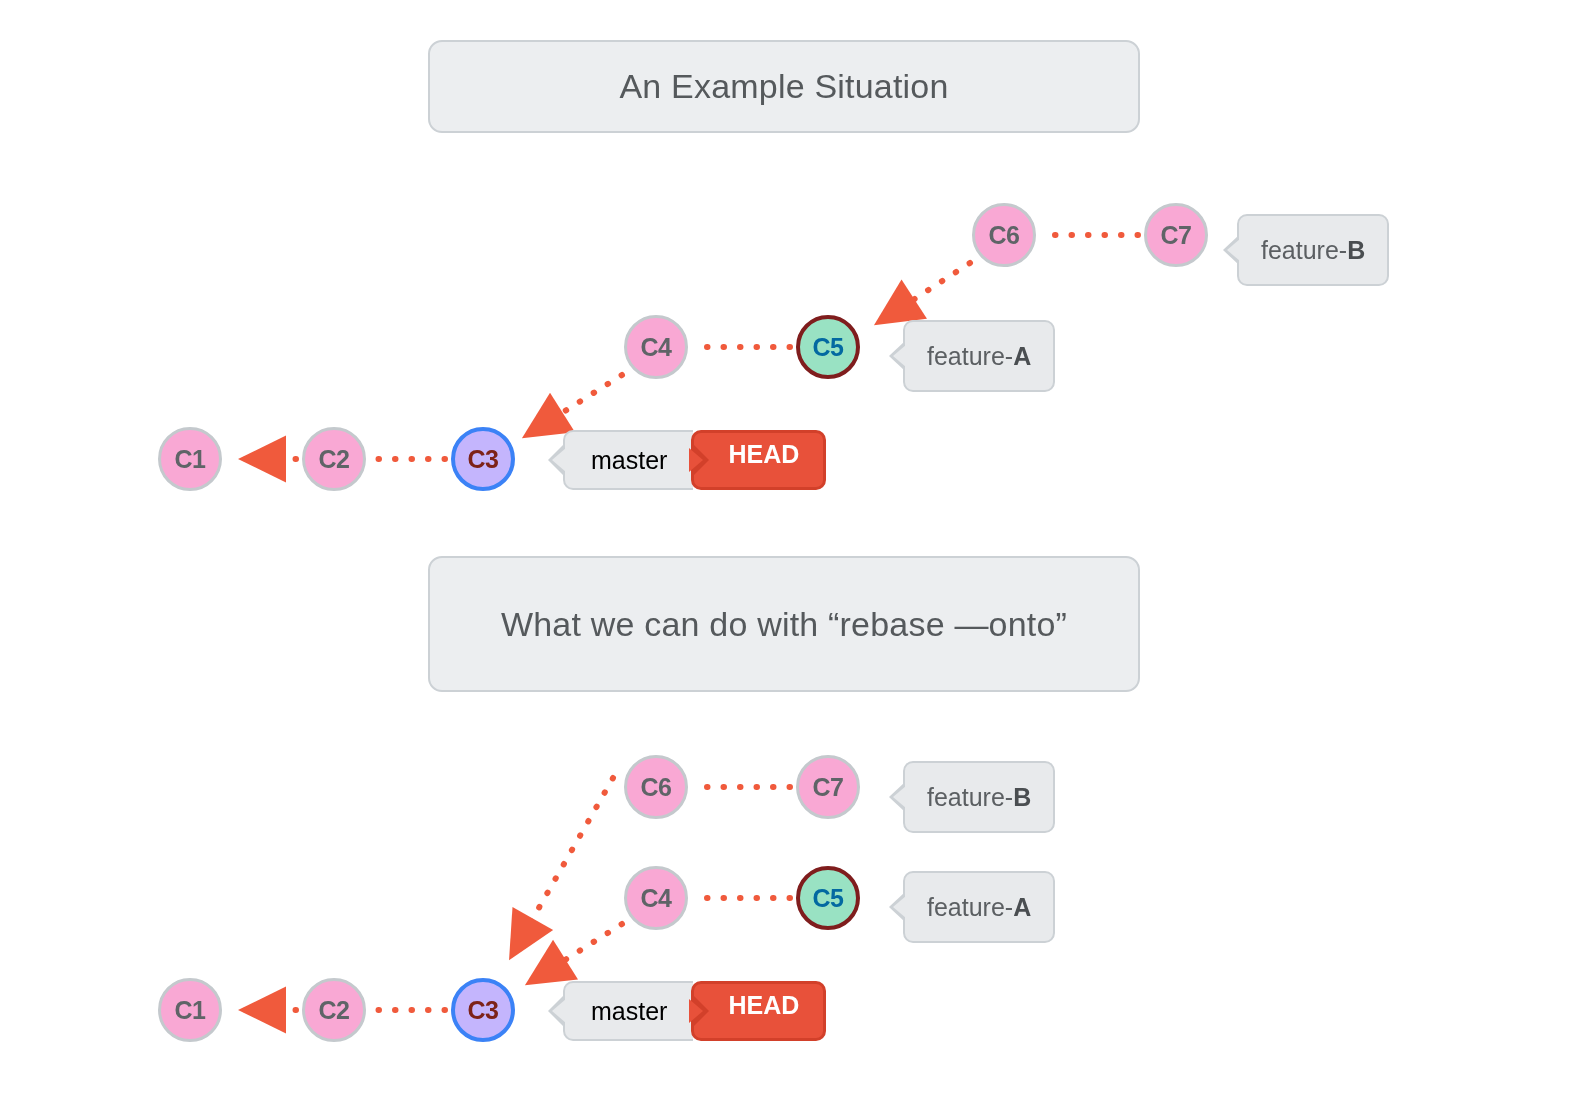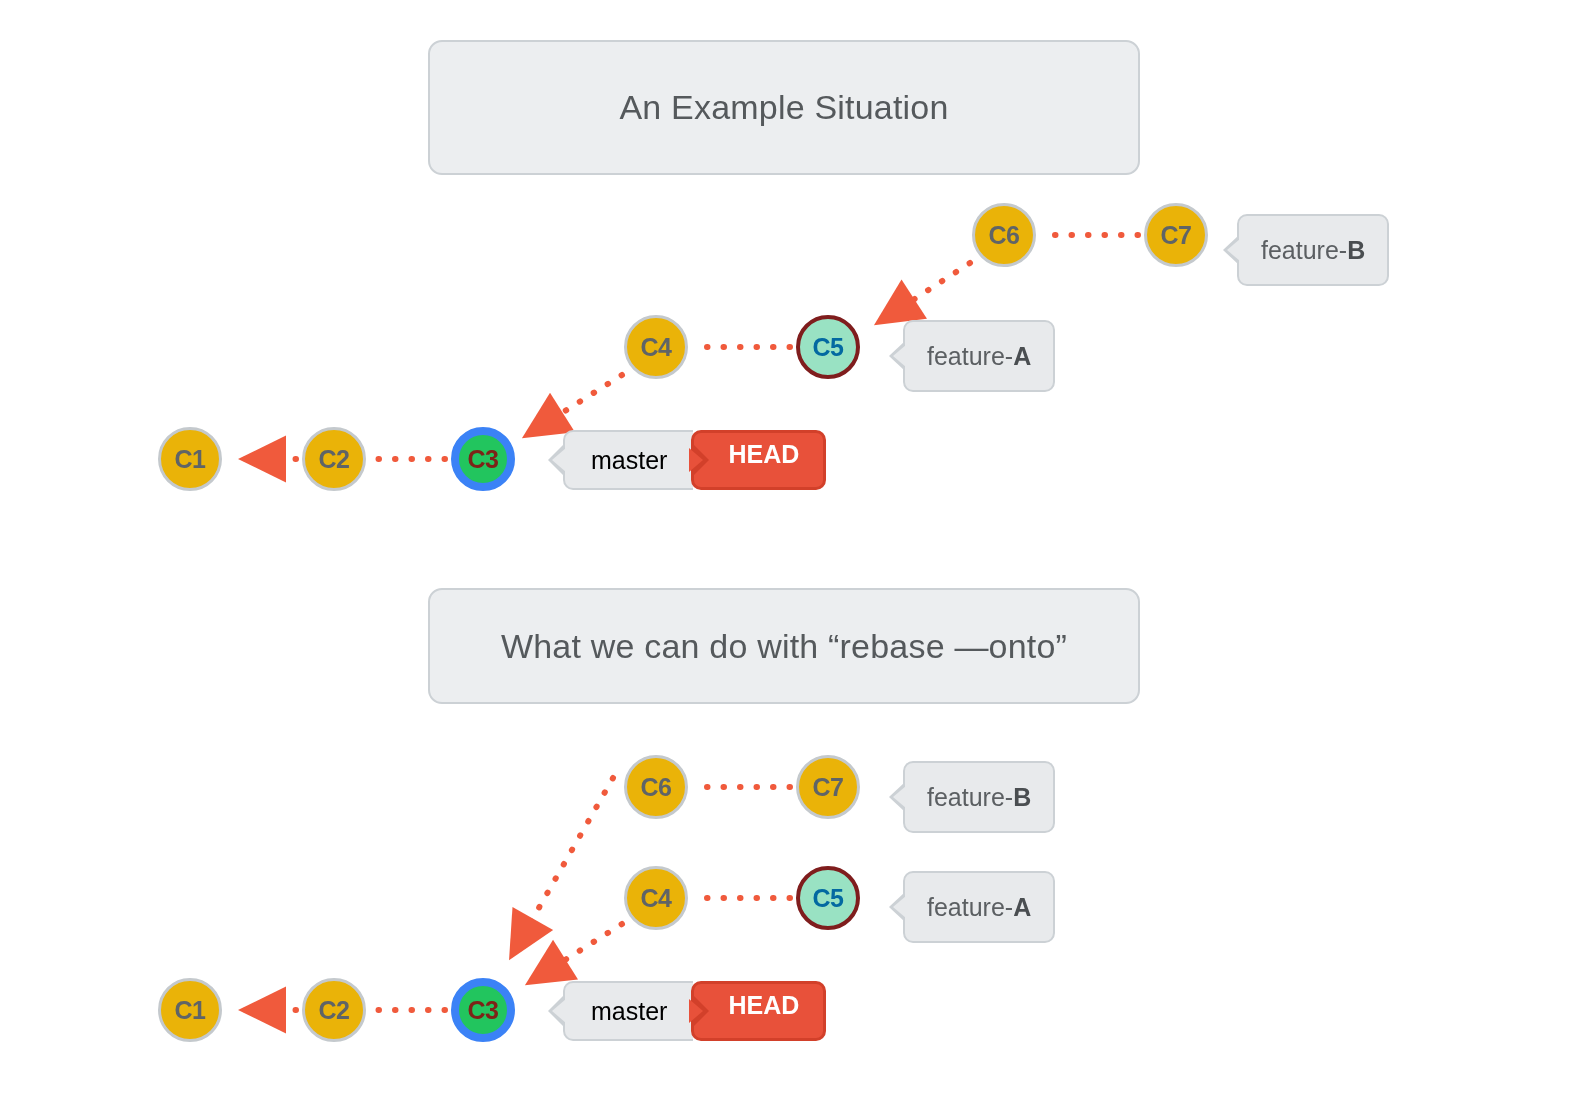--- a/index.html
+++ b/index.html
@@ -31,51 +31,51 @@
     border-radius: 14px;
     display: flex;
     align-items: center;
     justify-content: center;
     color: #55595c;
     font-size: 34px;
     font-weight: 400;
     letter-spacing: 0.2px;
     white-space: nowrap;
   }
-  #banner-1 { left: 428px; top: 40px;  width: 712px; height: 135px; }
-  #banner-2 { left: 428px; top: 588px; width: 712px; height: 116px; }
+  #banner-1 { left: 428px; top: 40px;  width: 712px; height: 93px; }
+  #banner-2 { left: 428px; top: 556px; width: 712px; height: 136px; }
 
   
   .commit {
     position: absolute;
     box-sizing: border-box;
     width: 64px;
     height: 64px;
     border-radius: 50%;
     display: flex;
     align-items: center;
     justify-content: center;
     font-size: 25px;
     font-weight: bold;
     letter-spacing: -0.5px;
     z-index: 5;
   }
   .commit.neutral {
-    background: #eab308;
+    background: #f9a8d4;
     border: 3px solid #c4c9cd;
     color: #5f6467;
   }
   .commit.green {
     background: #99e2c3;
     border: 4px solid #7f1d1d;
     color: #0369a1;
   }
   .commit.red {
-    background: #22c55e;
-    border: 8px solid #3b82f6;
+    background: #c4b5fd;
+    border: 4px solid #3b82f6;
     color: #7d2318;
   }
 
   
   .ref-label {
     position: absolute;
     box-sizing: border-box;
     height: 72px;
     background: #e8eaec;
     border: 2px solid #ccd1d5;

